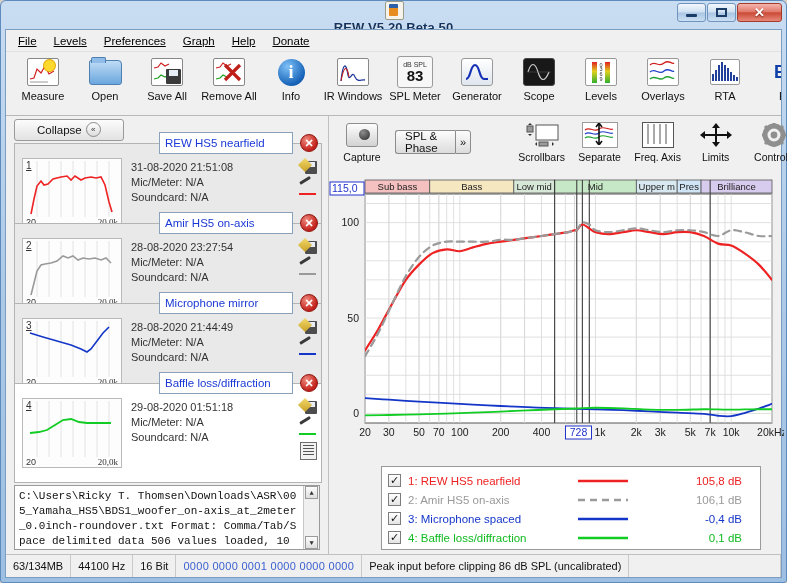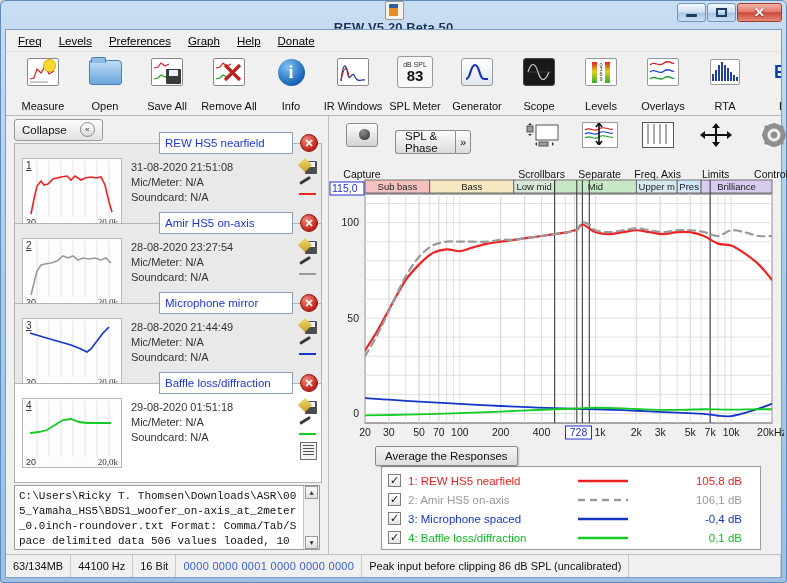--- a/index.html
+++ b/index.html
@@ -80,21 +80,21 @@
     overflow:hidden;
   }
   .tbtn{
     width:62px;display:flex;flex-direction:column;align-items:center;
     cursor:default;flex:0 0 auto;
   }
   .tbtn .ic{
     width:36px;height:34px;display:flex;align-items:center;justify-content:center;
     position:relative;
   }
-  .tbtn .lb{font-size:11px;color:#111;margin-top:11px;white-space:nowrap;}
+  .tbtn .lb{font-size:11px;color:#111;margin-top:1px;white-space:nowrap;}
 
   
   .ic-box{width:30px;height:26px;border:1px solid #888;background:#fff;border-radius:2px;position:relative;overflow:hidden;}
   .ic-measure .sun{position:absolute;right:3px;top:1px;width:11px;height:11px;background:#ffd92e;border-radius:50%;box-shadow:0 0 0 1px #e0a800;}
   .ic-folder{width:31px;height:23px;background:linear-gradient(180deg,#bfdcf5 0%,#6aa6de 100%);border:1px solid #4d7fb0;border-radius:2px 4px 3px 3px;position:relative;}
   .ic-folder::before{content:"";position:absolute;left:1px;top:-4px;width:13px;height:5px;background:#8fbce8;border:1px solid #4d7fb0;border-bottom:none;border-radius:2px 2px 0 0;}
   .ic-floppy{position:absolute;right:1px;bottom:1px;width:15px;height:15px;background:#3a3a3a;border-radius:1px;}
   .ic-floppy::after{content:"";position:absolute;left:3px;top:1px;width:9px;height:6px;background:#e8eef5;}
   .ic-info{width:27px;height:27px;border-radius:50%;background:radial-gradient(circle at 35% 28%,#7ec1f7 0%,#1763b8 70%,#0d4a92 100%);color:#fff;font-weight:bold;font-size:18px;display:flex;align-items:center;justify-content:center;font-family:"Liberation Serif",serif;}
   .ic-spl{width:34px;height:30px;border:1px solid #9a9a9a;border-radius:3px;background:#f7f7f7;display:flex;flex-direction:column;align-items:center;justify-content:center;line-height:1;}
@@ -114,22 +114,22 @@
   .body-split{flex:1 1 auto;display:flex;min-height:0;background:#f0f0f0;}
 
   
   .leftpane{
     width:322px;flex:0 0 auto;position:relative;
     background:#f0f0f0;border-right:1px solid #c0c0c0;
     display:flex;flex-direction:column;
   }
   .collapse-row{height:27px;display:flex;align-items:center;padding-left:8px;flex:0 0 auto;}
   .collapse-btn{
-    display:inline-flex;align-items:center;gap:13px;
-    height:20px;padding:0 7px;border:1px solid #9a9a9a;border-radius:3px;
+    display:inline-flex;align-items:center;gap:4px;
+    height:20px;padding:0 22px;border:1px solid #9a9a9a;border-radius:3px;
     background:linear-gradient(180deg,#fcfcfc,#e2e2e2);
     font-size:11.5px;color:#111;cursor:default;
   }
   .collapse-btn .chev{
     width:13px;height:13px;border:1px solid #8a8a8a;border-radius:50%;
     background:linear-gradient(180deg,#fff,#dcdcdc);
     font-size:8px;display:flex;align-items:center;justify-content:center;color:#333;
   }
 
   .meas-list{position:relative;flex:0 0 auto;height:340px;}
@@ -190,21 +190,21 @@
     width:15px;flex:0 0 auto;background:#f0f0f0;border-left:1px solid #c8c8c8;
     display:flex;flex-direction:column;justify-content:space-between;align-items:center;
   }
   .sbtn{width:13px;height:13px;background:linear-gradient(180deg,#fdfdfd,#dedede);border:1px solid #9a9a9a;box-sizing:border-box;display:flex;align-items:center;justify-content:center;font-size:7px;color:#333;}
 
   
   .rightpane{flex:1 1 auto;min-width:0;display:flex;flex-direction:column;background:#f0f0f0;position:relative;}
   .graph-toolbar{height:58px;flex:0 0 auto;display:flex;align-items:flex-start;padding:4px 0 0 4px;}
   .gbtn{width:58px;display:flex;flex-direction:column;align-items:center;cursor:default;flex:0 0 auto;}
   .gbtn .gic{height:30px;display:flex;align-items:center;justify-content:center;}
-  .gbtn .glb{font-size:10.5px;color:#111;margin-top:18px;white-space:nowrap;}
+  .gbtn .glb{font-size:10.5px;color:#111;margin-top:1px;white-space:nowrap;}
   .ic-cam{width:30px;height:22px;border:1px solid #8d8d8d;border-radius:3px;background:linear-gradient(180deg,#fdfdfd,#d2d2d2);position:relative;}
   .ic-cam::after{content:"";position:absolute;left:12px;top:5px;width:11px;height:11px;border-radius:50%;background:radial-gradient(circle at 35% 30%,#8d8d8d,#2a2a2a);}
   .splphase-wrap{display:flex;align-items:center;margin-left:4px;margin-top:10px;}
   .splphase{
     height:22px;padding:0 9px;border:1px solid #8c8c8c;border-right:none;border-radius:3px 0 0 3px;
     background:linear-gradient(180deg,#fcfcfc,#dcdcdc);
     display:flex;align-items:center;font-size:11.5px;color:#111;
   }
   .splphase-arrow{
     height:22px;width:22px;border:1px solid #8c8c8c;border-radius:0 3px 3px 0;
@@ -266,21 +266,21 @@
           </div>
         <div class="wb close">
             <span class="close-g">✕</span>
           </div>
       </div>
     </div>
 
     <div class="client">
 
       <div class="menubar">
-        <div class="menu-item"><u>Freq</u></div>
+        <div class="menu-item"><u>File</u></div>
         <div class="menu-item"><u>Levels</u></div>
         <div class="menu-item"><u>Preferences</u></div>
         <div class="menu-item"><u>Graph</u></div>
         <div class="menu-item"><u>Help</u></div>
         <div class="menu-item"><u>Donate</u></div>
       </div>
 
       <div class="toolbar">
 
         <div class="tbtn">
@@ -807,23 +807,20 @@
                   </clipPath>
                 </defs>
                 <g clip-path="url(#plotclip)">
                   <path d="M36.00,172.48 C38.19,168.98 44.53,159.44 49.15,151.49 C53.76,143.54 59.08,133.04 63.69,124.77 C68.31,116.51 72.46,108.24 76.84,101.88 C81.22,95.51 85.53,91.06 89.99,86.61 C94.45,82.16 98.99,77.70 103.60,75.16 C108.22,72.61 113.14,71.66 117.68,71.34 C122.22,71.02 126.44,73.57 130.83,73.25 C135.21,72.93 139.36,70.71 143.97,69.43 C148.59,68.16 153.90,66.57 158.52,65.62 C163.13,64.66 167.28,64.34 171.67,63.71 C176.05,63.07 180.35,62.44 184.81,61.80 C189.27,61.16 193.82,60.53 198.43,59.89 C203.05,59.26 207.97,58.62 212.51,57.98 C217.04,57.35 221.19,56.71 225.65,56.08 C230.11,55.44 235.97,54.80 239.27,54.17 C242.57,53.53 244.06,52.58 245.48,52.26 C246.90,51.94 246.48,53.21 247.79,52.26 C249.10,51.30 251.26,46.85 253.35,46.53 C255.43,46.22 258.09,49.08 260.29,50.35 C262.48,51.62 263.27,53.21 266.49,54.17 C269.72,55.12 275.03,56.08 279.64,56.08 C284.26,56.08 289.57,54.80 294.19,54.17 C298.80,53.53 302.95,52.26 307.33,52.26 C311.72,52.26 316.02,53.53 320.48,54.17 C324.94,54.80 329.48,56.08 334.10,56.08 C338.71,56.08 343.64,54.48 348.17,54.17 C352.71,53.85 356.86,53.53 361.32,54.17 C365.78,54.80 370.32,56.08 374.94,57.98 C379.55,59.89 384.48,64.03 389.01,65.62 C393.55,67.21 397.78,65.93 402.16,67.53 C406.54,69.12 410.69,71.98 415.31,75.16 C419.92,78.34 425.24,82.16 429.85,86.61 C434.47,91.06 440.81,99.33 443.00,101.88" fill="none" stroke="#ee2222" stroke-width="2.2" stroke-linejoin="round" stroke-linecap="round"></path>
                   <path d="M36.00,178.21 C38.19,174.39 44.53,164.21 49.15,155.31 C53.76,146.40 59.08,134.32 63.69,124.77 C68.31,115.23 72.46,105.69 76.84,98.06 C81.22,90.42 85.53,84.06 89.99,78.97 C94.45,73.89 98.99,70.07 103.60,67.53 C108.22,64.98 113.14,64.34 117.68,63.71 C122.22,63.07 126.44,63.71 130.83,63.71 C135.21,63.71 139.36,63.71 143.97,63.71 C148.59,63.71 153.90,64.03 158.52,63.71 C163.13,63.39 167.28,62.12 171.67,61.80 C176.05,61.48 180.35,62.12 184.81,61.80 C189.27,61.48 193.82,60.53 198.43,59.89 C203.05,59.26 207.97,58.62 212.51,57.98 C217.04,57.35 221.19,56.71 225.65,56.08 C230.11,55.44 235.97,54.80 239.27,54.17 C242.57,53.53 244.06,52.58 245.48,52.26 C246.90,51.94 246.48,53.53 247.79,52.26 C249.10,50.99 251.26,45.58 253.35,44.63 C255.43,43.67 258.09,45.26 260.29,46.53 C262.48,47.81 263.27,50.99 266.49,52.26 C269.72,53.53 275.03,54.17 279.64,54.17 C284.26,54.17 289.57,52.89 294.19,52.26 C298.80,51.62 302.95,50.35 307.33,50.35 C311.72,50.35 316.02,51.62 320.48,52.26 C324.94,52.89 329.48,54.17 334.10,54.17 C338.71,54.17 343.64,52.58 348.17,52.26 C352.71,51.94 356.86,51.94 361.32,52.26 C365.78,52.58 370.32,53.21 374.94,54.17 C379.55,55.12 384.48,58.30 389.01,57.98 C393.55,57.67 397.78,52.89 402.16,52.26 C406.54,51.62 410.69,53.21 415.31,54.17 C419.92,55.12 425.24,57.35 429.85,57.98 C434.47,58.62 440.81,57.98 443.00,57.98" fill="none" stroke="#9a9a9a" stroke-width="2.2" stroke-linejoin="round" stroke-linecap="round" stroke-dasharray="7,5"></path>
                   <path d="M36.00,220.19 C39.98,220.45 50.89,221.15 59.89,221.72 C68.89,222.29 80.36,223.05 89.99,223.63 C99.62,224.20 108.68,224.64 117.68,225.15 C126.68,225.66 134.98,226.20 143.97,226.68 C152.97,227.16 162.59,227.60 171.67,228.02 C180.74,228.43 189.43,228.81 198.43,229.16 C207.43,229.51 217.43,229.83 225.65,230.12 C233.88,230.40 240.98,230.69 247.79,230.88 C254.60,231.07 258.76,231.04 266.49,231.26 C274.23,231.48 285.19,231.86 294.19,232.21 C303.18,232.56 311.48,232.95 320.48,233.36 C329.48,233.77 339.10,234.28 348.17,234.69 C357.25,235.11 368.13,235.33 374.94,235.84 C381.74,236.35 384.48,237.37 389.01,237.75 C393.55,238.13 397.78,238.58 402.16,238.13 C406.54,237.68 410.69,236.35 415.31,235.08 C419.92,233.80 425.24,232.02 429.85,230.50 C434.47,228.97 440.81,226.68 443.00,225.92" fill="none" stroke="#1436c8" stroke-width="1.8" stroke-linejoin="round" stroke-linecap="round"></path>
                   <path d="M36.00,237.37 C39.98,237.30 50.89,237.14 59.89,236.99 C68.89,236.83 80.36,236.64 89.99,236.41 C99.62,236.19 108.68,235.94 117.68,235.65 C126.68,235.36 134.98,235.04 143.97,234.69 C152.97,234.35 162.59,233.93 171.67,233.55 C180.74,233.17 189.43,232.79 198.43,232.41 C207.43,232.02 217.43,231.58 225.65,231.26 C233.88,230.94 240.98,230.75 247.79,230.50 C254.60,230.24 258.76,229.77 266.49,229.73 C274.23,229.70 285.19,229.99 294.19,230.31 C303.18,230.62 311.48,231.39 320.48,231.64 C329.48,231.90 339.10,231.90 348.17,231.83 C357.25,231.77 368.13,231.32 374.94,231.26 C381.74,231.20 384.48,231.39 389.01,231.45 C393.55,231.51 397.78,231.64 402.16,231.64 C406.54,231.64 410.69,231.51 415.31,231.45 C419.92,231.39 425.24,231.29 429.85,231.26 C434.47,231.23 440.81,231.26 443.00,231.26" fill="none" stroke="#11cc22" stroke-width="1.8" stroke-linejoin="round" stroke-linecap="round"></path>
                 </g>
               </svg>
 
-            <div class="tooltip">
-              <span>Average the Responses</span>
-            </div>
 
             <div class="legend-box">
               <div class="legend-row">
                 <span class="lg-check">✓</span>
                 <span class="lg-name" style="color:#ee2222">1: REW HS5 nearfield</span>
                 <span class="lg-line"><svg width="58" height="12">
                       <line x1="2" y1="6" x2="52" y2="6" stroke="#ee2222" stroke-width="2.4"></line>
                     </svg></span>
                 <span class="lg-val" style="color:#ee2222">105,8 dB</span>
               </div>

